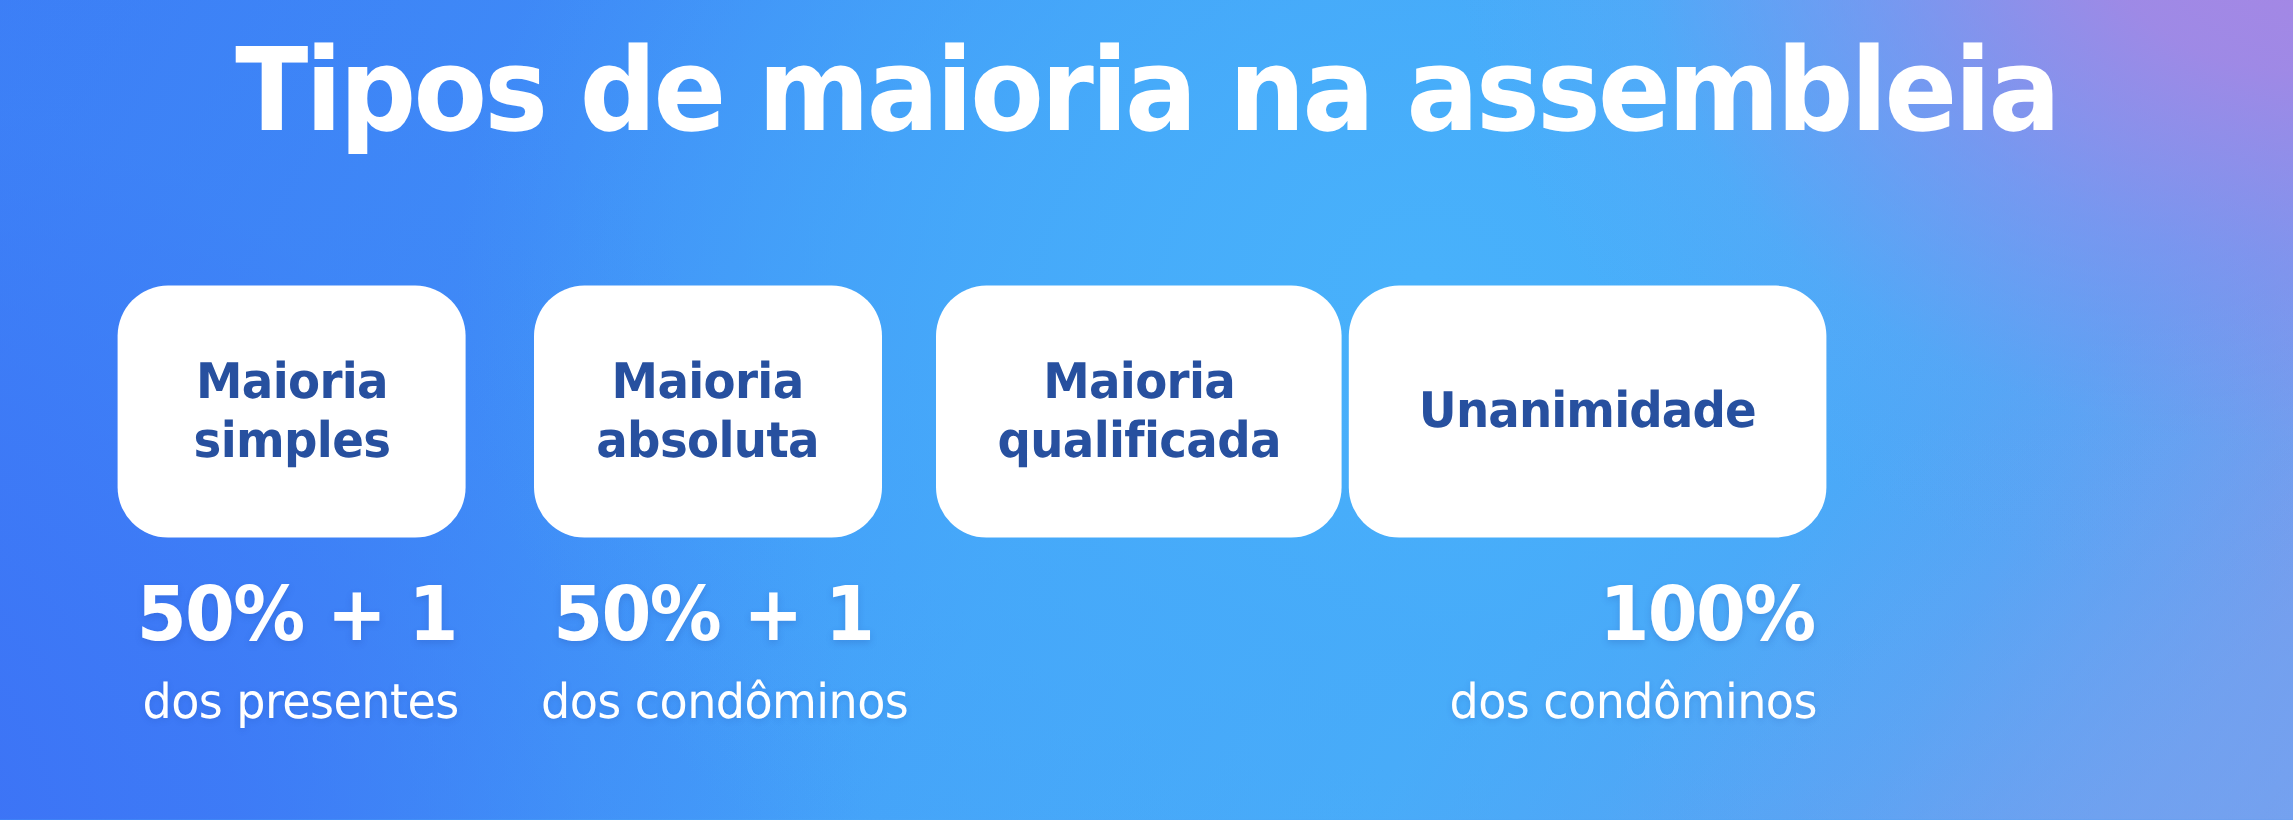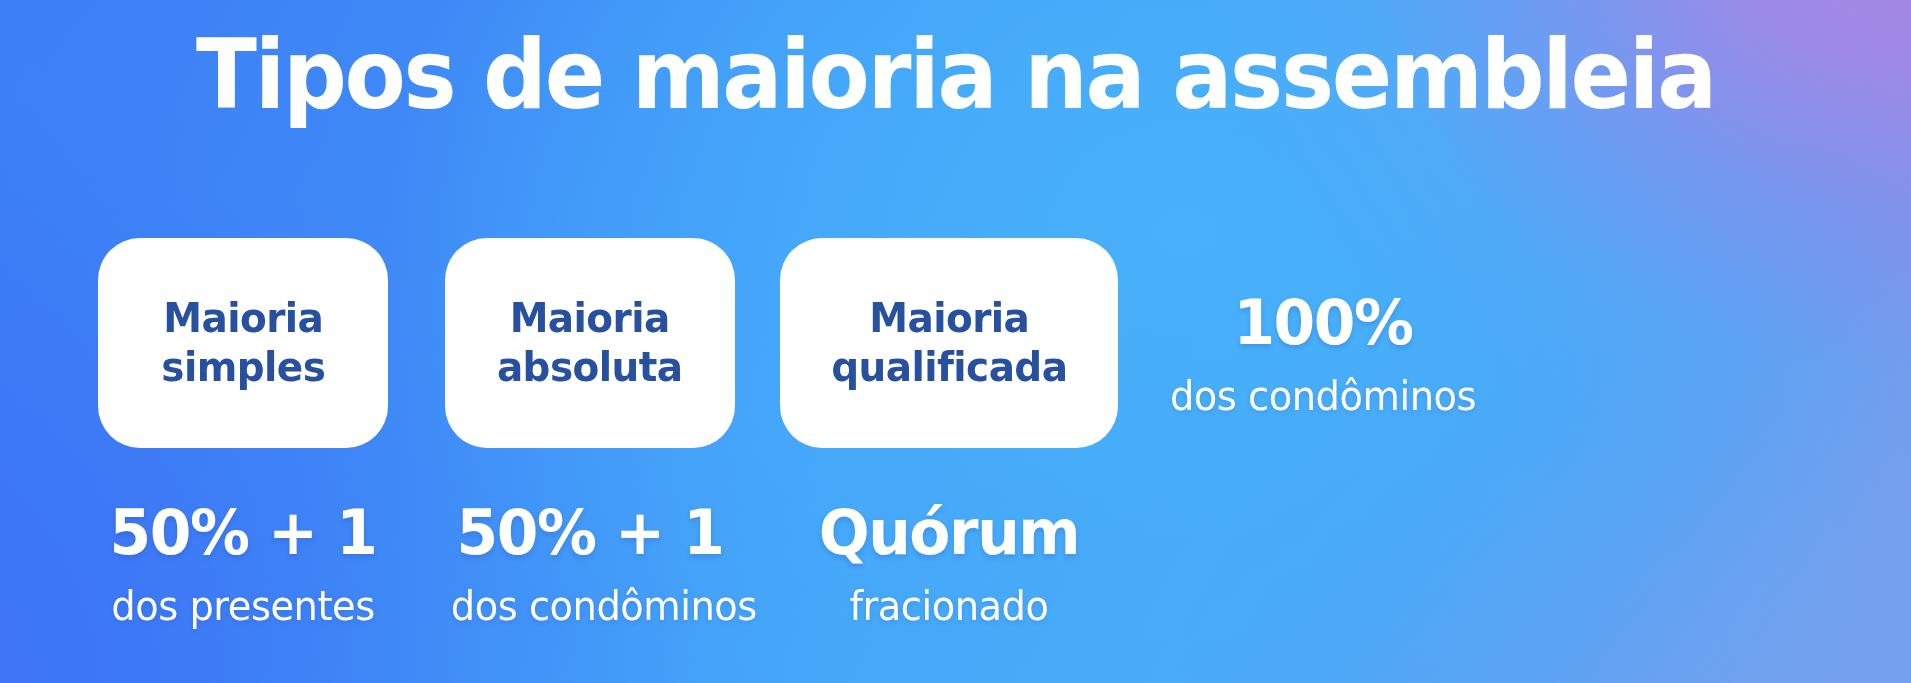--- a/index.html
+++ b/index.html
@@ -92,22 +92,22 @@
     line-height:1.20;
     letter-spacing:-0.6px;
     white-space:pre-line;
     transform:scaleX(0.95);
   }
 
   .col-3 .card-label { font-size:41px; letter-spacing:-0.8px; }
 
   
   .metric {
-    margin-top:53px;
-    text-align:center;
+    margin-top:32px;
+    text-align:right;
     width:100%;
   }
 
   .metric-value {
     color:#ffffff;
     font-family:"DejaVu Sans", sans-serif;
     font-size:63px;
     font-weight:700;
     line-height:1.0;
     letter-spacing:-1.5px;
@@ -158,27 +158,26 @@
         <div class="metric-value">50% + 1</div>
         <div class="metric-caption">dos condôminos</div>
       </div>
     </div>
 
     <div class="column col-2">
       <div class="card">
         <span class="card-label">Maioria
 qualificada</span>
       </div>
-      <div class="metric">
-        <div class="metric-value">Quórum</div>
-        <div class="metric-caption">fracionado</div>
-      </div>
     </div>
 
     <div class="column col-3">
+      <div class="card">
+        <span class="card-label">Unanimidade</span>
+      </div>
       <div class="metric">
         <div class="metric-value">100%</div>
         <div class="metric-caption">dos condôminos</div>
       </div>
     </div>
 
   </div>
 </div>
 
 </body></html>

